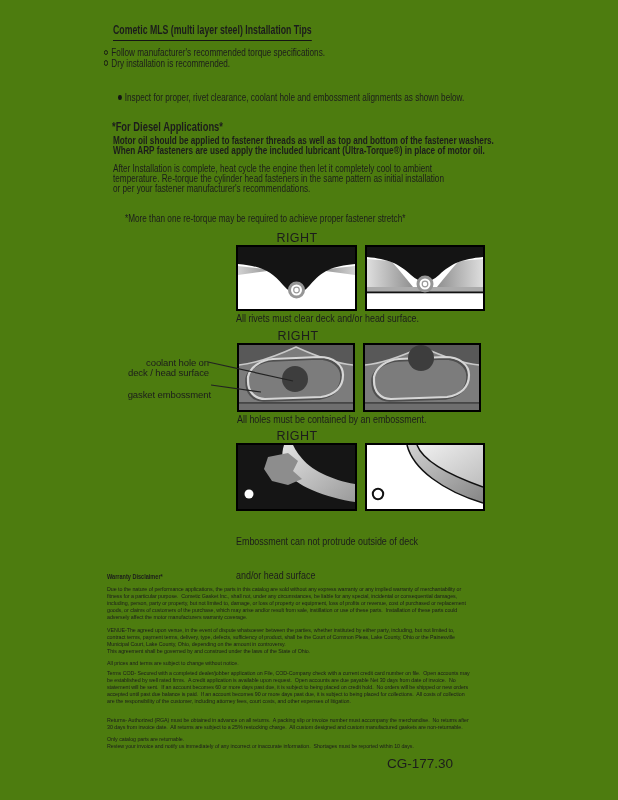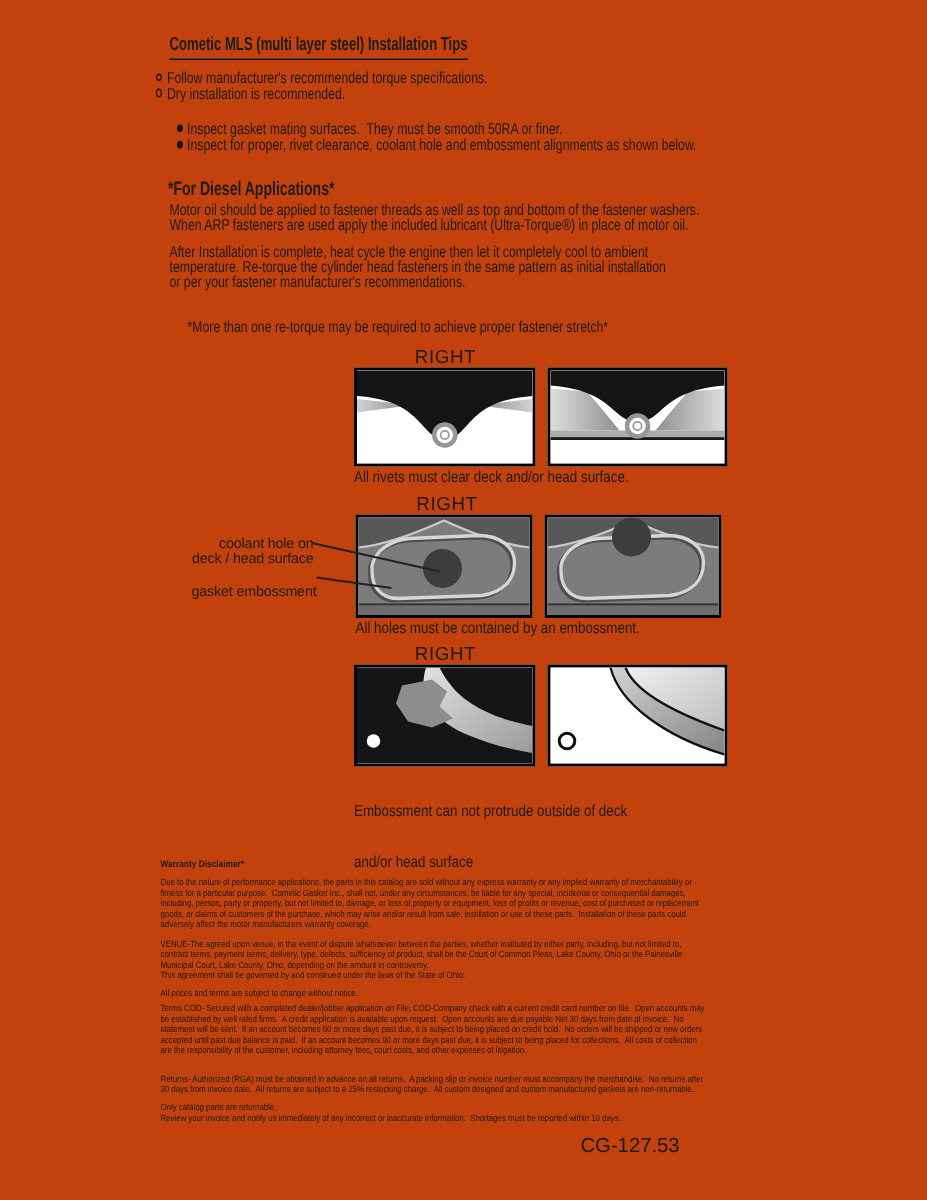--- a/index.html
+++ b/index.html
@@ -1,17 +1,17 @@
 <!DOCTYPE html>
 <html><head>
 <meta charset="utf-8">
 <style>
   html,body { margin:0; padding:0; background:#fff; }
   #page {
-    position:relative; width:618px; height:800px; background:#c2410c;
+    position:relative; width:618px; height:800px; background:#4d7c0f;
     font-family:"Liberation Sans", sans-serif; color:#1c1c1c; overflow:hidden;
   }
   .abs { position:absolute; }
   .cx   { display:inline-block; transform:scaleX(0.78); transform-origin:0 0; white-space:pre; }
   .cx70 { display:inline-block; transform:scaleX(0.70); transform-origin:0 0; white-space:pre; }
   .cx72 { display:inline-block; transform:scaleX(0.72); transform-origin:0 0; white-space:pre; }
   .cx85 { display:inline-block; transform:scaleX(0.85); transform-origin:0 0; white-space:pre; }
   .cx87 { display:inline-block; transform:scaleX(0.87); transform-origin:0 0; white-space:pre; }
 
   .title { font-size:12.5px; font-weight:bold; border-bottom:1.6px solid #141414; padding-bottom:2.5px; }
@@ -50,31 +50,28 @@
   <div class="abs" style="left:113px; top:20px;">
     <span class="title cx70">Cometic MLS (multi layer steel) Installation Tips</span>
   </div>
 
   <div class="bullet-line" style="left:104px; top:46px;">
     <span class="cx"><span class="mk-o"></span><span>Follow manufacturer's recommended torque specifications.</span></span>
   </div>
   <div class="bullet-line" style="left:104px; top:56.5px;">
     <span class="cx"><span class="mk-o"></span><span>Dry installation is recommended.</span></span>
   </div>
-  <div class="bullet-line" style="left:118px; top:79.5px;">
-    <span class="cx"><span class="mk-f"></span><span>Inspect gasket mating surfaces.  They must be smooth 50RA or finer.</span></span>
-  </div>
   <div class="bullet-line" style="left:118px; top:90.5px;">
     <span class="cx"><span class="mk-f"></span><span>Inspect for proper, rivet clearance, coolant hole and embossment alignments as shown below.</span></span>
   </div>
 
   <div class="abs" style="left:112px; top:117px;">
     <span class="h2 cx72">*For Diesel Applications*</span>
   </div>
-  <div class="abs body10" style="left:113px; top:134.5px;">
+  <div class="abs body10" style="left:113px; top:134.5px;font-weight:bold;">
     <div class="cx"><div class="tline">Motor oil should be applied to fastener threads as well as top and bottom of the fastener washers.</div><div class="tline">When ARP fasteners are used apply the included lubricant (Ultra-Torque®) in place of motor oil.</div></div>
   </div>
   <div class="abs body10" style="left:113px; top:162.5px;">
     <div class="cx"><div class="tline">After Installation is complete, heat cycle the engine then let it completely cool to ambient</div><div class="tline">temperature. Re-torque the cylinder head fasteners in the same pattern as initial installation</div><div class="tline">or per your fastener manufacturer's recommendations.</div></div>
   </div>
   <div class="abs body10 tline" style="left:113px; top:202.5px;">
     <span class="cx">*More than one re-torque may be required to achieve proper fastener stretch*</span>
   </div>
 
   <div class="diagram" style="left:236px; top:231px;">
@@ -246,16 +243,16 @@
     <div class="cx87"><div class="tline">Terms COD- Secured with a completed dealer/jobber application on File, COD-Company check with a current credit card number on file.  Open accounts may</div><div class="tline">be established by well rated firms.  A credit application is available upon request.  Open accounts are due payable Net 30 days from date of invoice.  No</div><div class="tline">statement will be sent.  If an account becomes 60 or more days past due, it is subject to being placed on credit hold.  No orders will be shipped or new orders</div><div class="tline">accepted until past due balance is paid.  If an account becomes 90 or more days past due, it is subject to being placed for collections.  All costs of collection</div><div class="tline">are the responsibility of the customer, including attorney fees, court costs, and other expenses of litigation.</div></div>
   </div>
   <div class="abs warr" style="left:107px; top:716px;">
     <div class="cx87"><div class="tline">Returns- Authorized (RGA) must be obtained in advance on all returns.  A packing slip or invoice number must accompany the merchandise.  No returns after</div><div class="tline">30 days from invoice date.  All returns are subject to a 25% restocking charge.  All custom designed and custom manufactured gaskets are non-returnable.</div></div>
   </div>
   <div class="abs warr" style="left:107px; top:735px;">
     <div class="cx87"><div class="tline">Only catalog parts are returnable.</div><div class="tline">Review your invoice and notify us immediately of any incorrect or inaccurate information.  Shortages must be reported within 10 days.</div></div>
   </div>
 
   <div class="abs footer-code" style="left:387px; top:756px;">
-    <span>CG-127.53</span>
+    <span>CG-177.30</span>
   </div>
 
 </div>
 
 </body></html>

